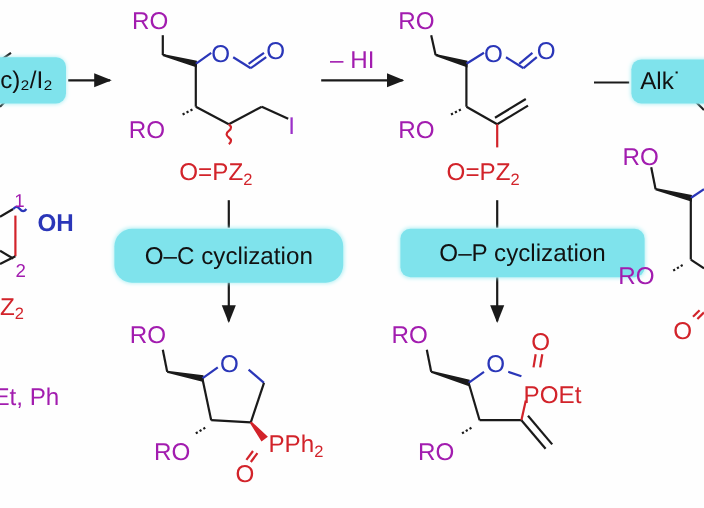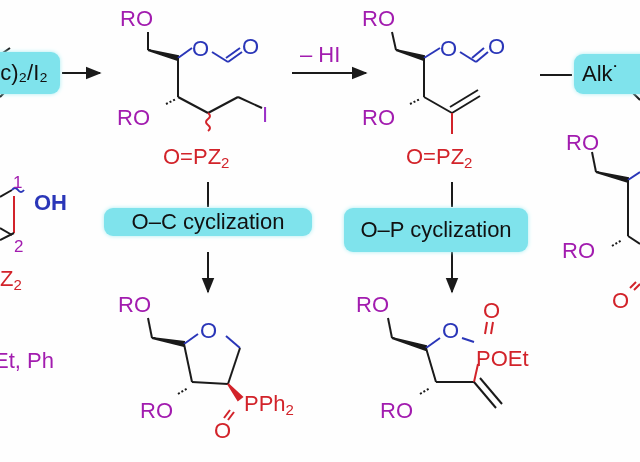--- a/index.html
+++ b/index.html
@@ -139,24 +139,24 @@
   <span class="lbl" style="left:362px; top:8px;">RO</span>
   <span class="lbl blue" style="left:440px; top:38px;">O</span>
   <span class="lbl blue" style="left:488px; top:36px;">O</span>
   <span class="lbl" style="left:362px; top:107px;">RO</span>
   <span class="lbl red" style="left:406px; top:146px;"><span>O=PZ</span><sub>2</sub></span>
 
   <div class="pill" style="left:574px; top:54px; width:80px; height:40px; justify-content:flex-start; padding-left:8px;">
     <span>Alk˙</span>
   </div>
 
-  <div class="pill" style="left:104px; top:208px; width:208px; height:28px;">
+  <div class="pill" style="left:104px; top:208px; width:208px; height:49px;border-radius:16px;">
     <span>O–C cyclization</span>
   </div>
-  <div class="pill" style="left:344px; top:208px; width:184px; height:44px;">
+  <div class="pill" style="left:364px; top:208px; width:222px; height:44px;">
     <span>O–P cyclization</span>
   </div>
 
   <span class="lbl" style="left:118px; top:294px;">RO</span>
   <span class="lbl blue" style="left:200px; top:320px;">O</span>
   <span class="lbl" style="left:140px; top:400px;">RO</span>
   <span class="lbl red" style="left:244px; top:393px;text-align:right;"><span>PPh</span><sub>2</sub></span>
   <span class="lbl red" style="left:214px; top:420px;">O</span>
 
   <span class="lbl" style="left:356px; top:294px;">RO</span>

